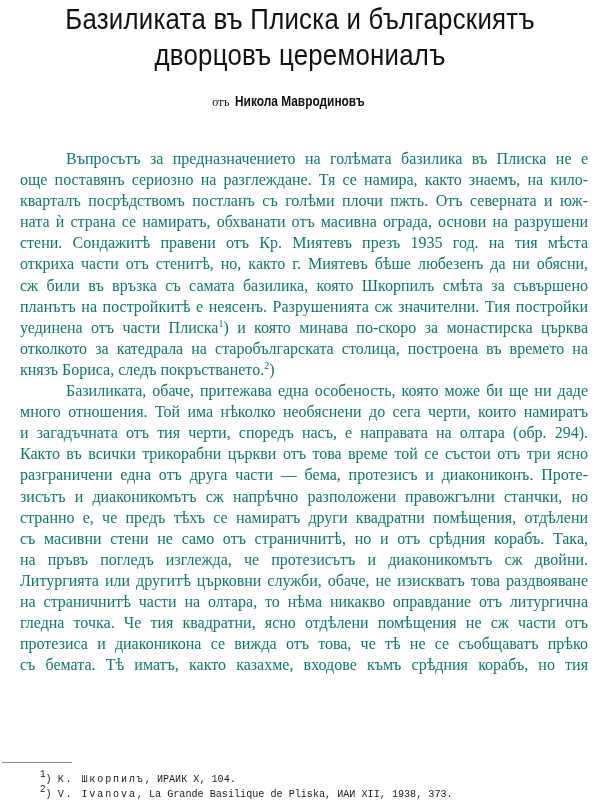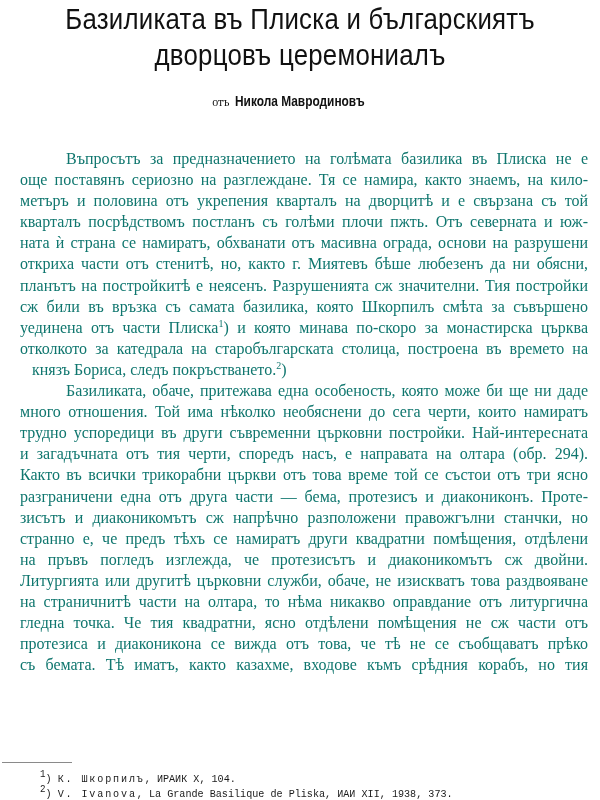--- a/index.html
+++ b/index.html
@@ -65,21 +65,21 @@
       height: 21.1px;
       line-height: 21.1px;
       font-size: 16px;
       text-align: justify;
       text-align-last: justify;
       white-space: nowrap;
       overflow: visible;
       color: #0f766e;
     }
     .line.indent { padding-left: 46px; }
-    .line.last { text-align-last: left; margin-left: 12px; }
+    .line.last { text-align-last: left; }
     sup { font-size: 10px; line-height: 0; vertical-align: super; }
     .footnote-rule {
       position: absolute;
       top: 762px;
       left: 2px;
       width: 70px;
       height: 0;
       border-top: 1px solid #8a8a8a;
     }
     .footnotes {
@@ -101,37 +101,37 @@
 <h1 class="title l1">Базиликата въ Плиска и българскиятъ</h1>
 <h1 class="title l2">дворцовъ церемониалъ</h1>
 
 <div class="byline">
   <span class="by">отъ</span><span class="author">Никола Мавродиновъ</span>
 </div>
 
 <div class="body-text">
   <span class="line indent">Въпросътъ за предназначението на голѣмата базилика въ Плиска не е</span>
   <span class="line">още поставянъ сериозно на разглеждане. Тя се намира, както знаемъ, на кило-</span>
-  <span class="line">метъръ и половина отъ укрепения кварталъ на дворцитѣ и е свързана съ той</span>
   <span class="line">кварталъ посрѣдствомъ постланъ съ голѣми плочи пжть. Отъ северната и юж-</span>
   <span class="line">ната ѝ страна се намиратъ, обхванати отъ масивна ограда, основи на разрушени</span>
+  <span class="line">стени. Сондажитѣ правени отъ Кр. Миятевъ презъ 1935 год. на тия мѣста</span>
   <span class="line">откриха части отъ стенитѣ, но, както г. Миятевъ бѣше любезенъ да ни обясни,</span>
+  <span class="line">сж били въ връзка съ самата базилика, която Шкорпилъ смѣта за съвършено</span>
   <span class="line">планътъ на постройкитѣ е неясенъ. Разрушенията сж значителни. Тия постройки</span>
-  <span class="line">сж били въ връзка съ самата базилика, която Шкорпилъ смѣта за съвършено</span>
   <span class="line"><span>уединена отъ части Плиска</span><sup>1</sup><span>) и която минава по-скоро за монастирска църква</span></span>
   <span class="line">отколкото за катедрала на старобългарската столица, построена въ времето на</span>
   <span class="line last"><span>князъ Бориса, следъ покръстването.</span><sup>2</sup><span>)</span></span>
   <span class="line indent">Базиликата, обаче, притежава една особеность, която може би ще ни даде</span>
   <span class="line">много отношения. Той има нѣколко необяснени до сега черти, които намиратъ</span>
-  <span class="line">трудно успоредици въ други съвременни църковни постройки. Най-интересната</span>
   <span class="line">и загадъчната отъ тия черти, споредъ насъ, е направата на олтара (обр. 294).</span>
   <span class="line">Както въ всички трикорабни църкви отъ това време той се състои отъ три ясно</span>
   <span class="line">разграничени една отъ друга части — бема, протезисъ и диакониконъ. Протe-</span>
   <span class="line">зисътъ и диаконикомътъ сж напрѣчно разположени правожгълни станчки, но</span>
   <span class="line">странно е, че предъ тѣхъ се намиратъ други квадратни помѣщения, отдѣлени</span>
+  <span class="line">съ масивни стени не само отъ страничнитѣ, но и отъ срѣдния корабъ. Така,</span>
   <span class="line">на пръвъ погледъ изглежда, че протезисътъ и диаконикомътъ сж двойни.</span>
   <span class="line">Литургията или другитѣ църковни служби, обаче, не изискватъ това раздвояване</span>
   <span class="line">на страничнитѣ части на олтара, то нѣма никакво оправдание отъ литургична</span>
   <span class="line">гледна точка. Че тия квадратни, ясно отдѣлени помѣщения не сж части отъ</span>
   <span class="line">протезиса и диаконикона се вижда отъ това, че тѣ не се съобщаватъ прѣко</span>
   <span class="line">съ бемата. Тѣ иматъ, както казахме, входове къмъ срѣдния корабъ, но тия</span>
 </div>
 
 <div class="footnote-rule"></div>
 

